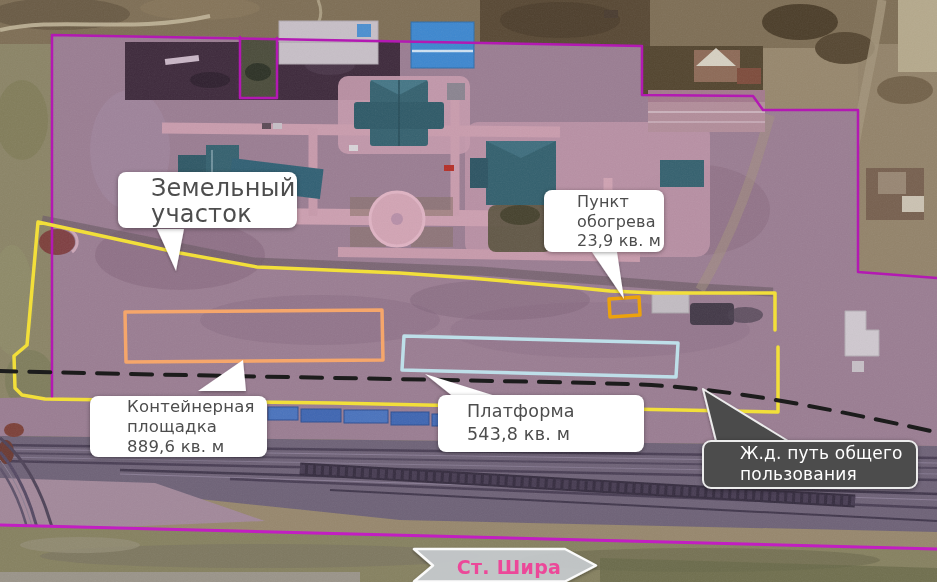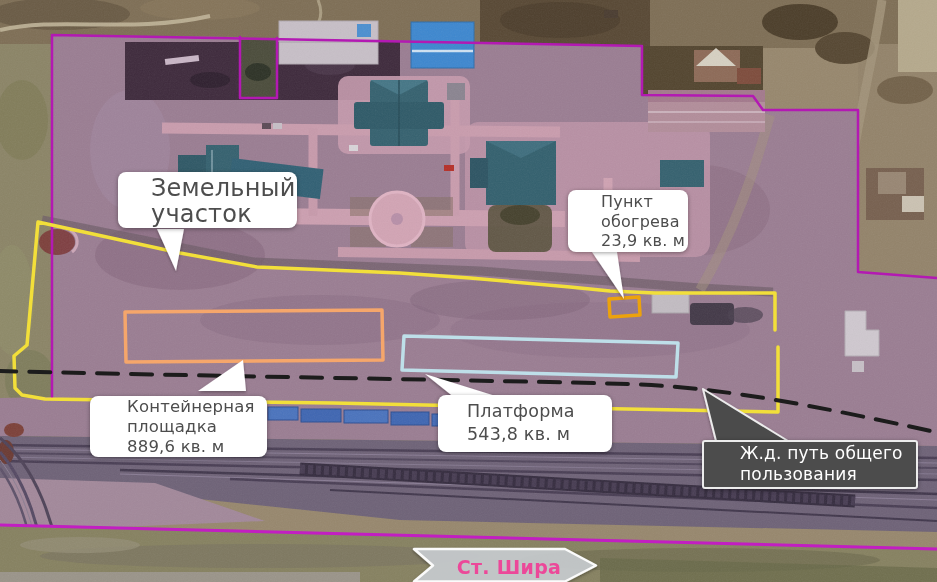--- a/index.html
+++ b/index.html
@@ -8,25 +8,25 @@
     font-family:"DejaVu Sans","Liberation Sans",sans-serif;
     -webkit-font-smoothing:antialiased;
   }
   #stage svg{position:absolute;left:0;top:0;}
   .co{
     position:absolute;box-sizing:border-box;background:#ffffff;
     border-radius:8px;box-shadow:0 1px 4px rgba(0,0,0,.38);
     color:#4d4d4d;letter-spacing:.2px;white-space:nowrap;
   }
   #co-land{left:118px;top:172px;width:179px;height:56px;font-size:24px;line-height:26px;padding:3px 0 0 33px;}
-  #co-heat{left:568px;top:190px;width:120px;height:62px;font-size:16px;line-height:19.5px;padding:2px 0 0 33px;}
+  #co-heat{left:544px;top:190px;width:120px;height:62px;font-size:16px;line-height:19.5px;padding:2px 0 0 33px;}
   #co-cont{left:90px;top:388px;width:177px;height:61px;font-size:16.5px;line-height:20px;padding:1px 0 0 37px;margin-top:8px;}
-  #co-plat{left:438px;top:395px;width:174px;height:57px;font-size:17.5px;line-height:23px;padding:5px 0 0 29px;}
+  #co-plat{left:438px;top:395px;width:206px;height:57px;font-size:17.5px;line-height:23px;padding:5px 0 0 29px;}
   #co-rail{left:702px;top:440px;width:216px;height:49px;font-size:17px;line-height:21px;padding:1px 0 0 36px;
-           background:#4c4c4c;color:#ffffff;border:2px solid #ececec;border-radius:3px;}
+           background:#4c4c4c;color:#ffffff;border:2px solid #ececec;border-radius:9px;}
   #st-label{position:absolute;left:444px;top:556px;width:130px;text-align:center;
             font-size:19px;font-weight:600;color:#ec4899;letter-spacing:.3px;}
 </style>
 </head>
 <body>
 
 <div id="stage">
 
 <svg width="937" height="582" viewBox="0 0 937 582">
   <defs>

